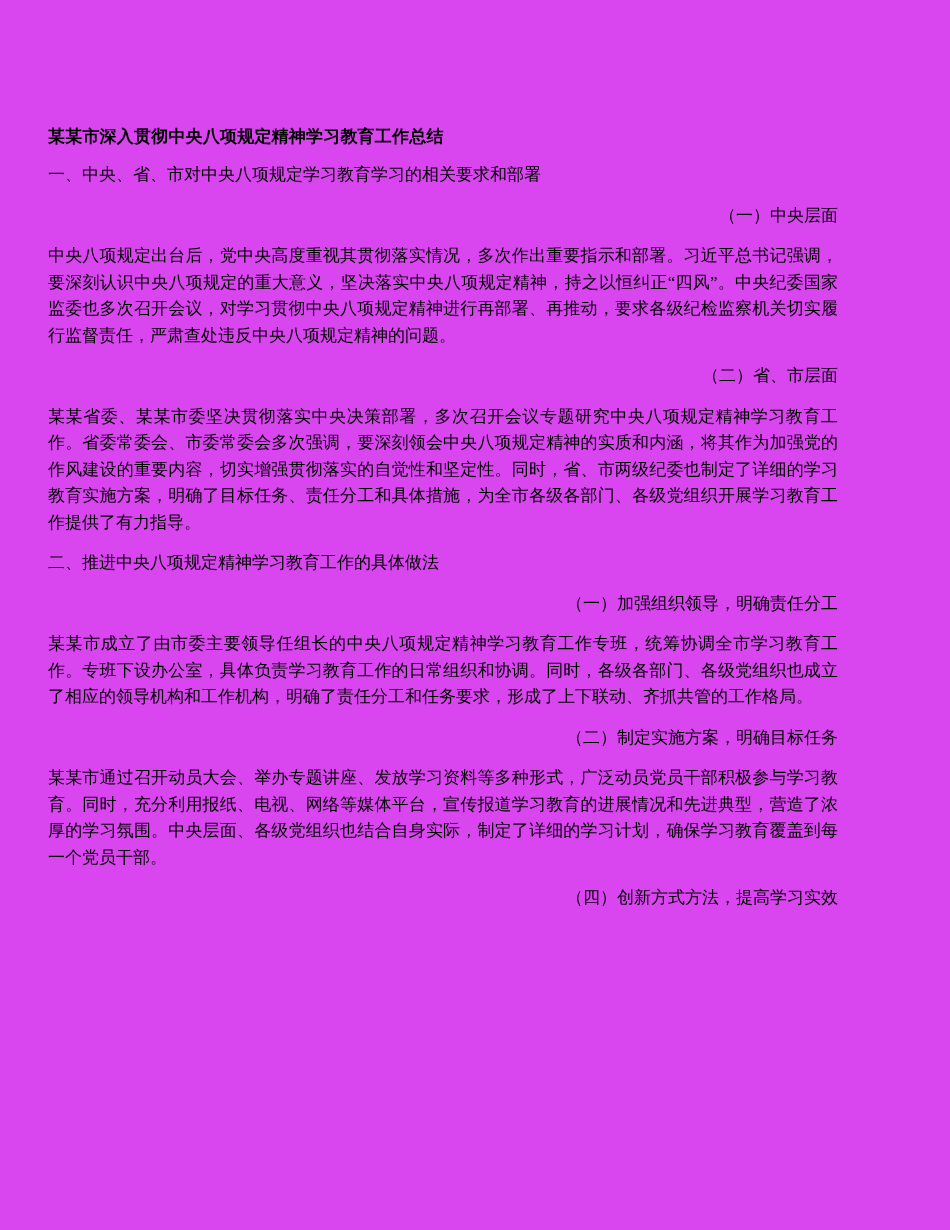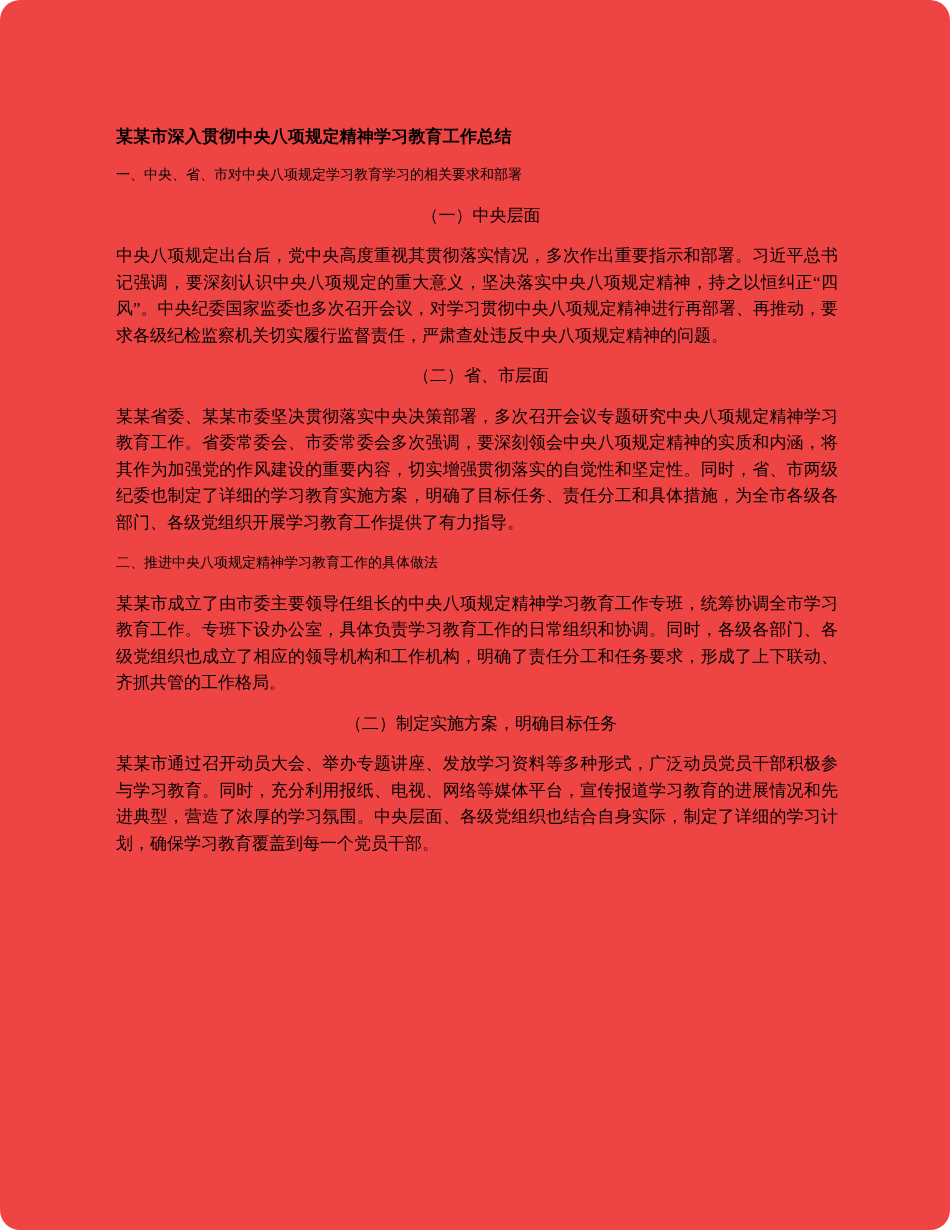--- a/index.html
+++ b/index.html
@@ -11,52 +11,51 @@
     width: 950px;
     height: 1230px;
     font-family: "Liberation Serif", "DejaVu Serif", serif;
     color: #000000;
     overflow: hidden;
   }
   .page {
     box-sizing: border-box;
     width: 950px;
     height: 1230px;
-    padding: 124px 112px 0 116px;
-    background: #ef4444;
-    border-radius: 20px;
+    padding: 124px 112px 0 48px;
+    background: #d946ef;
   }
   .doc-title {
     font-size: 17px;
     font-weight: bold;
     line-height: 26px;
     margin: 0 0 12px 0;
     letter-spacing: 0.2px;
     text-align: left;
   }
   .para {
     font-size: 17px;
     line-height: 26.5px;
     margin: 0 0 14px 0;
     text-align: justify;
     text-justify: inter-ideograph;
     letter-spacing: 0px;
   }
   .heading-1 {
-    font-size: 14px;
+    font-size: 17px;
     line-height: 26.5px;
     margin: 0 0 14px 0;
     text-align: left;
   }
   .heading-2 {
     font-size: 17px;
     line-height: 26.5px;
     margin: 0 0 14px 0;
     padding-left: 8px;
-    text-align: center;
+    text-align: right;
   }
   .body-text {
     text-indent: 0;
   }
 </style>
 </head>
 <body>
 
 <div class="page">
 
@@ -68,23 +67,25 @@
   <p class="heading-2">（一）中央层面</p>
 
   <p class="para body-text">中央八项规定出台后，党中央高度重视其贯彻落实情况，多次作出重要指示和部署。习近平总书记强调，要深刻认识中央八项规定的重大意义，坚决落实中央八项规定精神，持之以恒纠正“四风”。中央纪委国家监委也多次召开会议，对学习贯彻中央八项规定精神进行再部署、再推动，要求各级纪检监察机关切实履行监督责任，严肃查处违反中央八项规定精神的问题。</p>
 
   <p class="heading-2">（二）省、市层面</p>
 
   <p class="para body-text">某某省委、某某市委坚决贯彻落实中央决策部署，多次召开会议专题研究中央八项规定精神学习教育工作。省委常委会、市委常委会多次强调，要深刻领会中央八项规定精神的实质和内涵，将其作为加强党的作风建设的重要内容，切实增强贯彻落实的自觉性和坚定性。同时，省、市两级纪委也制定了详细的学习教育实施方案，明确了目标任务、责任分工和具体措施，为全市各级各部门、各级党组织开展学习教育工作提供了有力指导。</p>
 
   <p class="heading-1">二、推进中央八项规定精神学习教育工作的具体做法</p>
 
+  <p class="heading-2">（一）加强组织领导，明确责任分工</p>
 
   <p class="para body-text">某某市成立了由市委主要领导任组长的中央八项规定精神学习教育工作专班，统筹协调全市学习教育工作。专班下设办公室，具体负责学习教育工作的日常组织和协调。同时，各级各部门、各级党组织也成立了相应的领导机构和工作机构，明确了责任分工和任务要求，形成了上下联动、齐抓共管的工作格局。</p>
 
   <p class="heading-2">（二）制定实施方案，明确目标任务</p>
 
 
 
   <p class="para body-text">某某市通过召开动员大会、举办专题讲座、发放学习资料等多种形式，广泛动员党员干部积极参与学习教育。同时，充分利用报纸、电视、网络等媒体平台，宣传报道学习教育的进展情况和先进典型，营造了浓厚的学习氛围。中央层面、各级党组织也结合自身实际，制定了详细的学习计划，确保学习教育覆盖到每一个党员干部。</p>
 
+  <p class="heading-2">（四）创新方式方法，提高学习实效</p>
 
 </div>
 
 </body></html>

